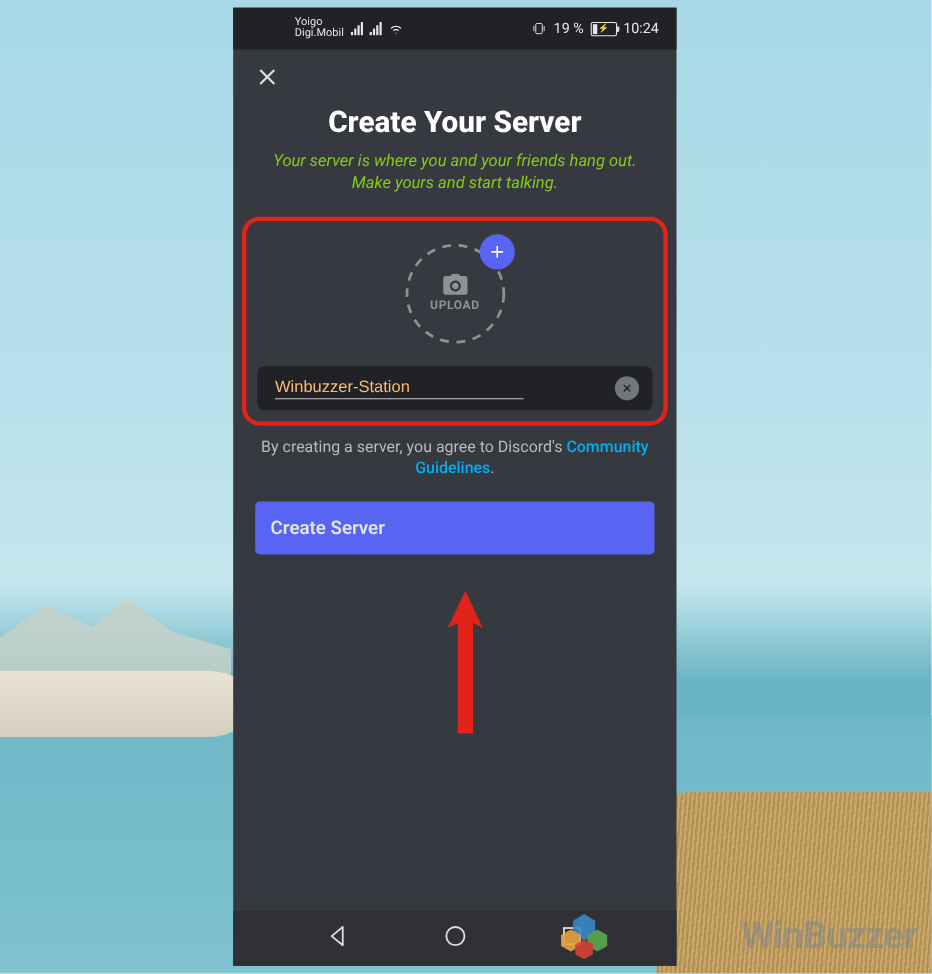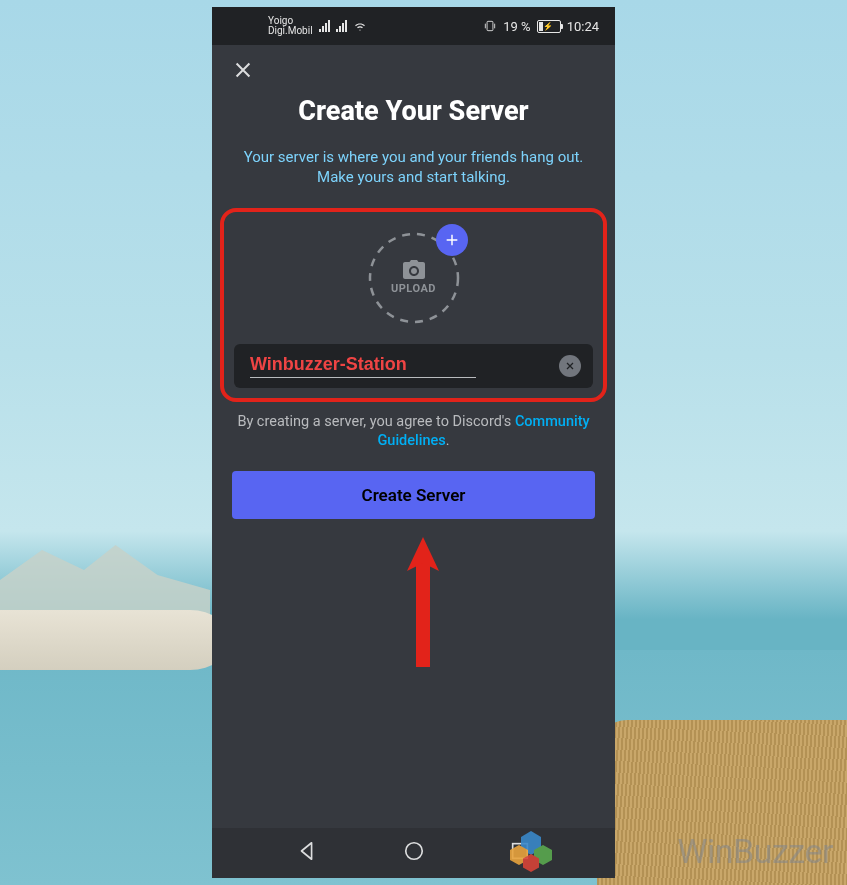--- a/index.html
+++ b/index.html
@@ -95,32 +95,33 @@
   .vibrate-icon svg{width:14px;height:14px;display:block;}
   .battery { width:22px; height:11px; border:1px solid #e6e6e6; border-radius:2px; position:relative; }
   .battery::after{content:"";position:absolute;right:-3px;top:3px;width:2px;height:5px;background:#e6e6e6;border-radius:0 1px 1px 0;}
   .battery .fill{position:absolute;left:1px;top:1px;bottom:1px;width:18%;background:#e6e6e6;}
   .battery .bolt{position:absolute;left:50%;top:50%;transform:translate(-50%,-50%);font-size:8px;color:#e6e6e6;}
 
   .close-row { padding: 14px 20px 4px; }
   .close-icon svg { width:22px; height:22px; display:block; stroke:#dcddde; stroke-width:2.2; }
 
   h1.title {
-    margin: 10px 20px 20px;
+    margin: 10px 20px 9px;
     text-align: center;
     color: #fff;
     font-size: 27px;
     font-weight: 800;
   }
   .subtitle {
     margin: 0 30px 20px;
     text-align: center;
-    color: #7dd3fc;
+    color: #84cc16;
     font-size: 15px;
     line-height: 1.35;
+    font-style: italic;
   }
 
   .highlight-box {
     margin: 0 8px;
     border: 4px solid #e2231a;
     border-radius: 16px;
     padding: 16px 10px 10px;
   }
 
   .upload-area { display:flex; justify-content:center; padding: 4px 0 20px; }
@@ -143,21 +144,21 @@
 
   .input-wrap {
     background:#202225;
     border-radius:6px;
     padding:8px 42px 10px 16px;
     position:relative;
   }
   .input-label { font-size:13px; color:#8e9297; }
   input.server-name {
     background:transparent; border:none; outline:none;
-    color:#ef4444; font-size:18px; font-weight:700;
+    color:#fdba74; font-size:15px; font-weight:400;
     padding:2px 0 2px; width:75%;
     border-bottom:1.5px solid #b9bbbe;
   }
   .clear-btn {
     position:absolute; right:12px; top:50%; transform:translateY(-50%);
     width:22px;height:22px;border-radius:50%;
     background:#72767d; display:flex;align-items:center;justify-content:center;
     cursor:pointer;
   }
   .clear-btn svg{width:12px;height:12px;stroke:#202225;stroke-width:2.5;}
@@ -167,22 +168,21 @@
     font-size:14.5px;
     color:#b9bbbe;
     line-height:1.35;
     text-align:center;
   }
   .agree a { color:#00aff4; text-decoration:none; font-weight:500; }
 
   .create-btn {
     margin:0 20px;
     background:#5865f2;
-    color:#000000;
-    text-align:center;
+    color:#e5e5e5;
     padding:14px;
     border-radius:4px;
     font-size:17px;
     font-weight:600;
     cursor:pointer;
   }
 
   .arrow-annot {
     position:absolute;
     left: 193px;
@@ -198,21 +198,21 @@
   }
   .nav-bar svg{width:22px;height:22px;stroke:#dcddde;fill:none;stroke-width:1.8;}
 
   .watermark-logo {
     position:absolute; right:290px; bottom:10px; z-index:2;
     opacity:0.9;
   }
   .watermark-logo svg{width:52px;height:52px;display:block;}
   .watermark-text {
     position:absolute; right:14px; bottom:14px; z-index:2;
-    font-size:34px; font-weight:400; color:rgba(130,135,140,0.55);
+    font-size:34px; font-weight:700; color:rgba(130,135,140,0.55);
     letter-spacing:-0.5px;
   }
 </style>
 </head>
 <body>
 
 <div class="wallpaper">
   <div class="water"></div>
   <div class="mountains"></div>
   <div class="shore-left"></div>

